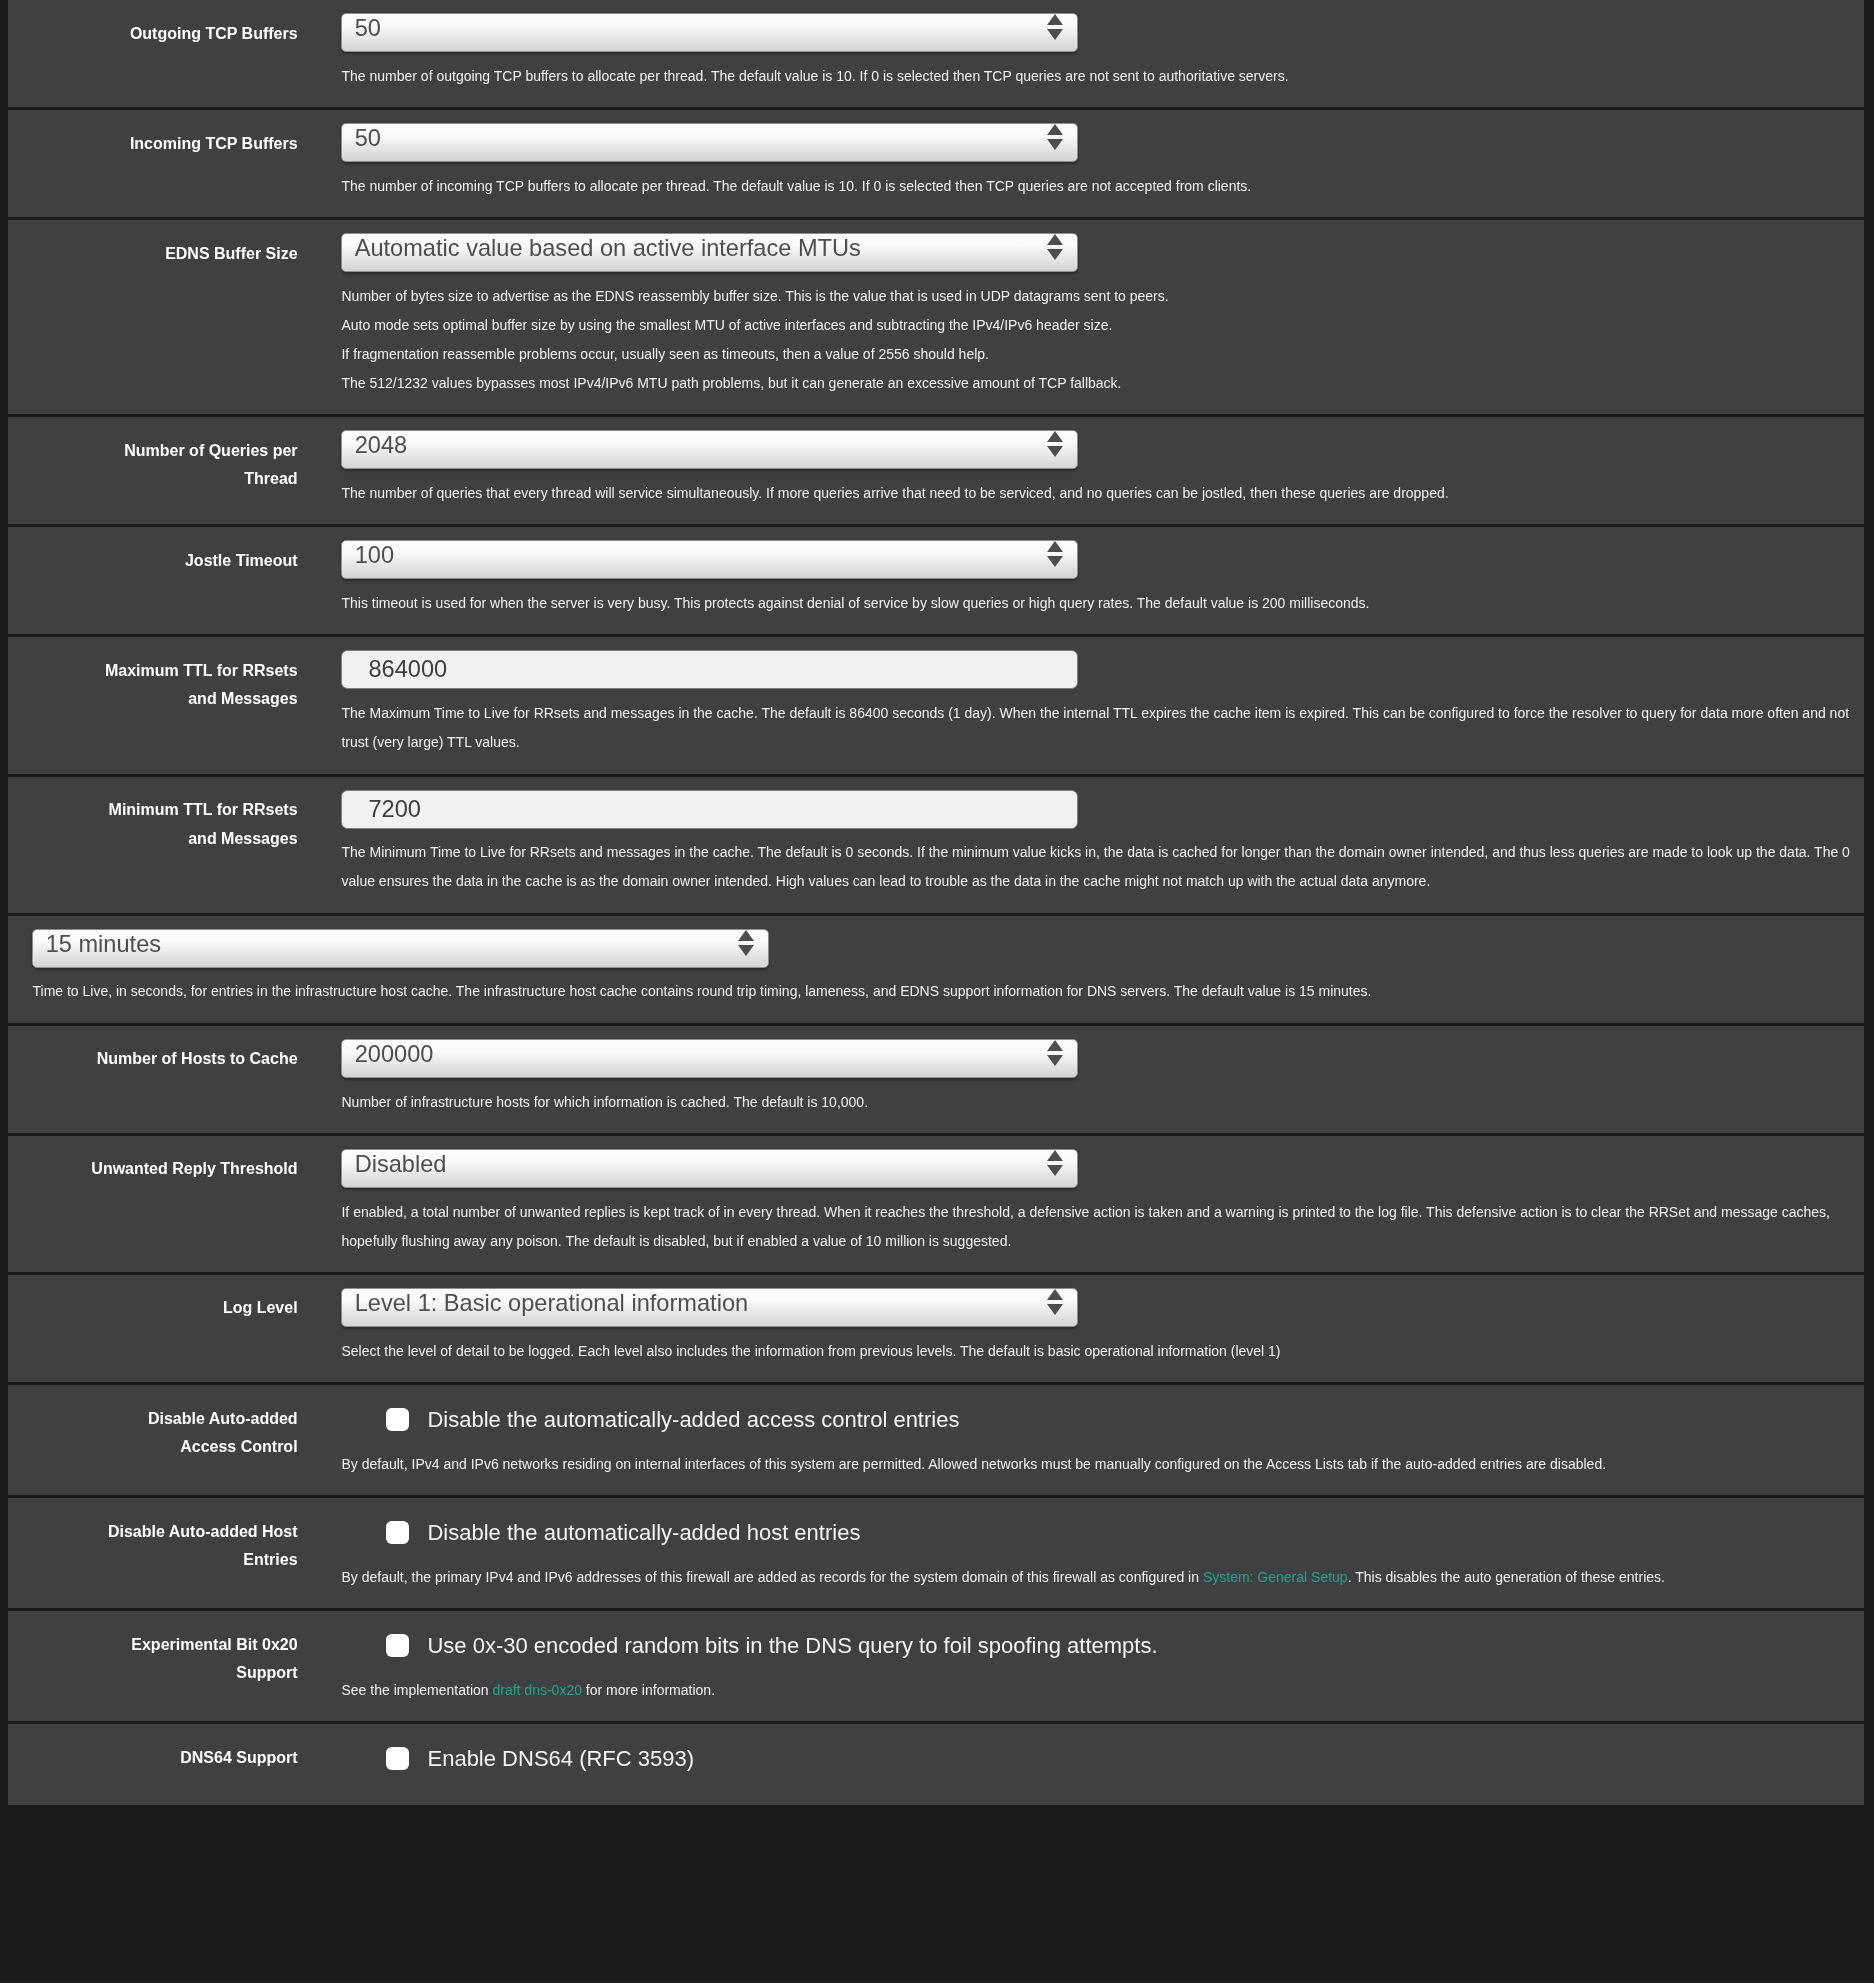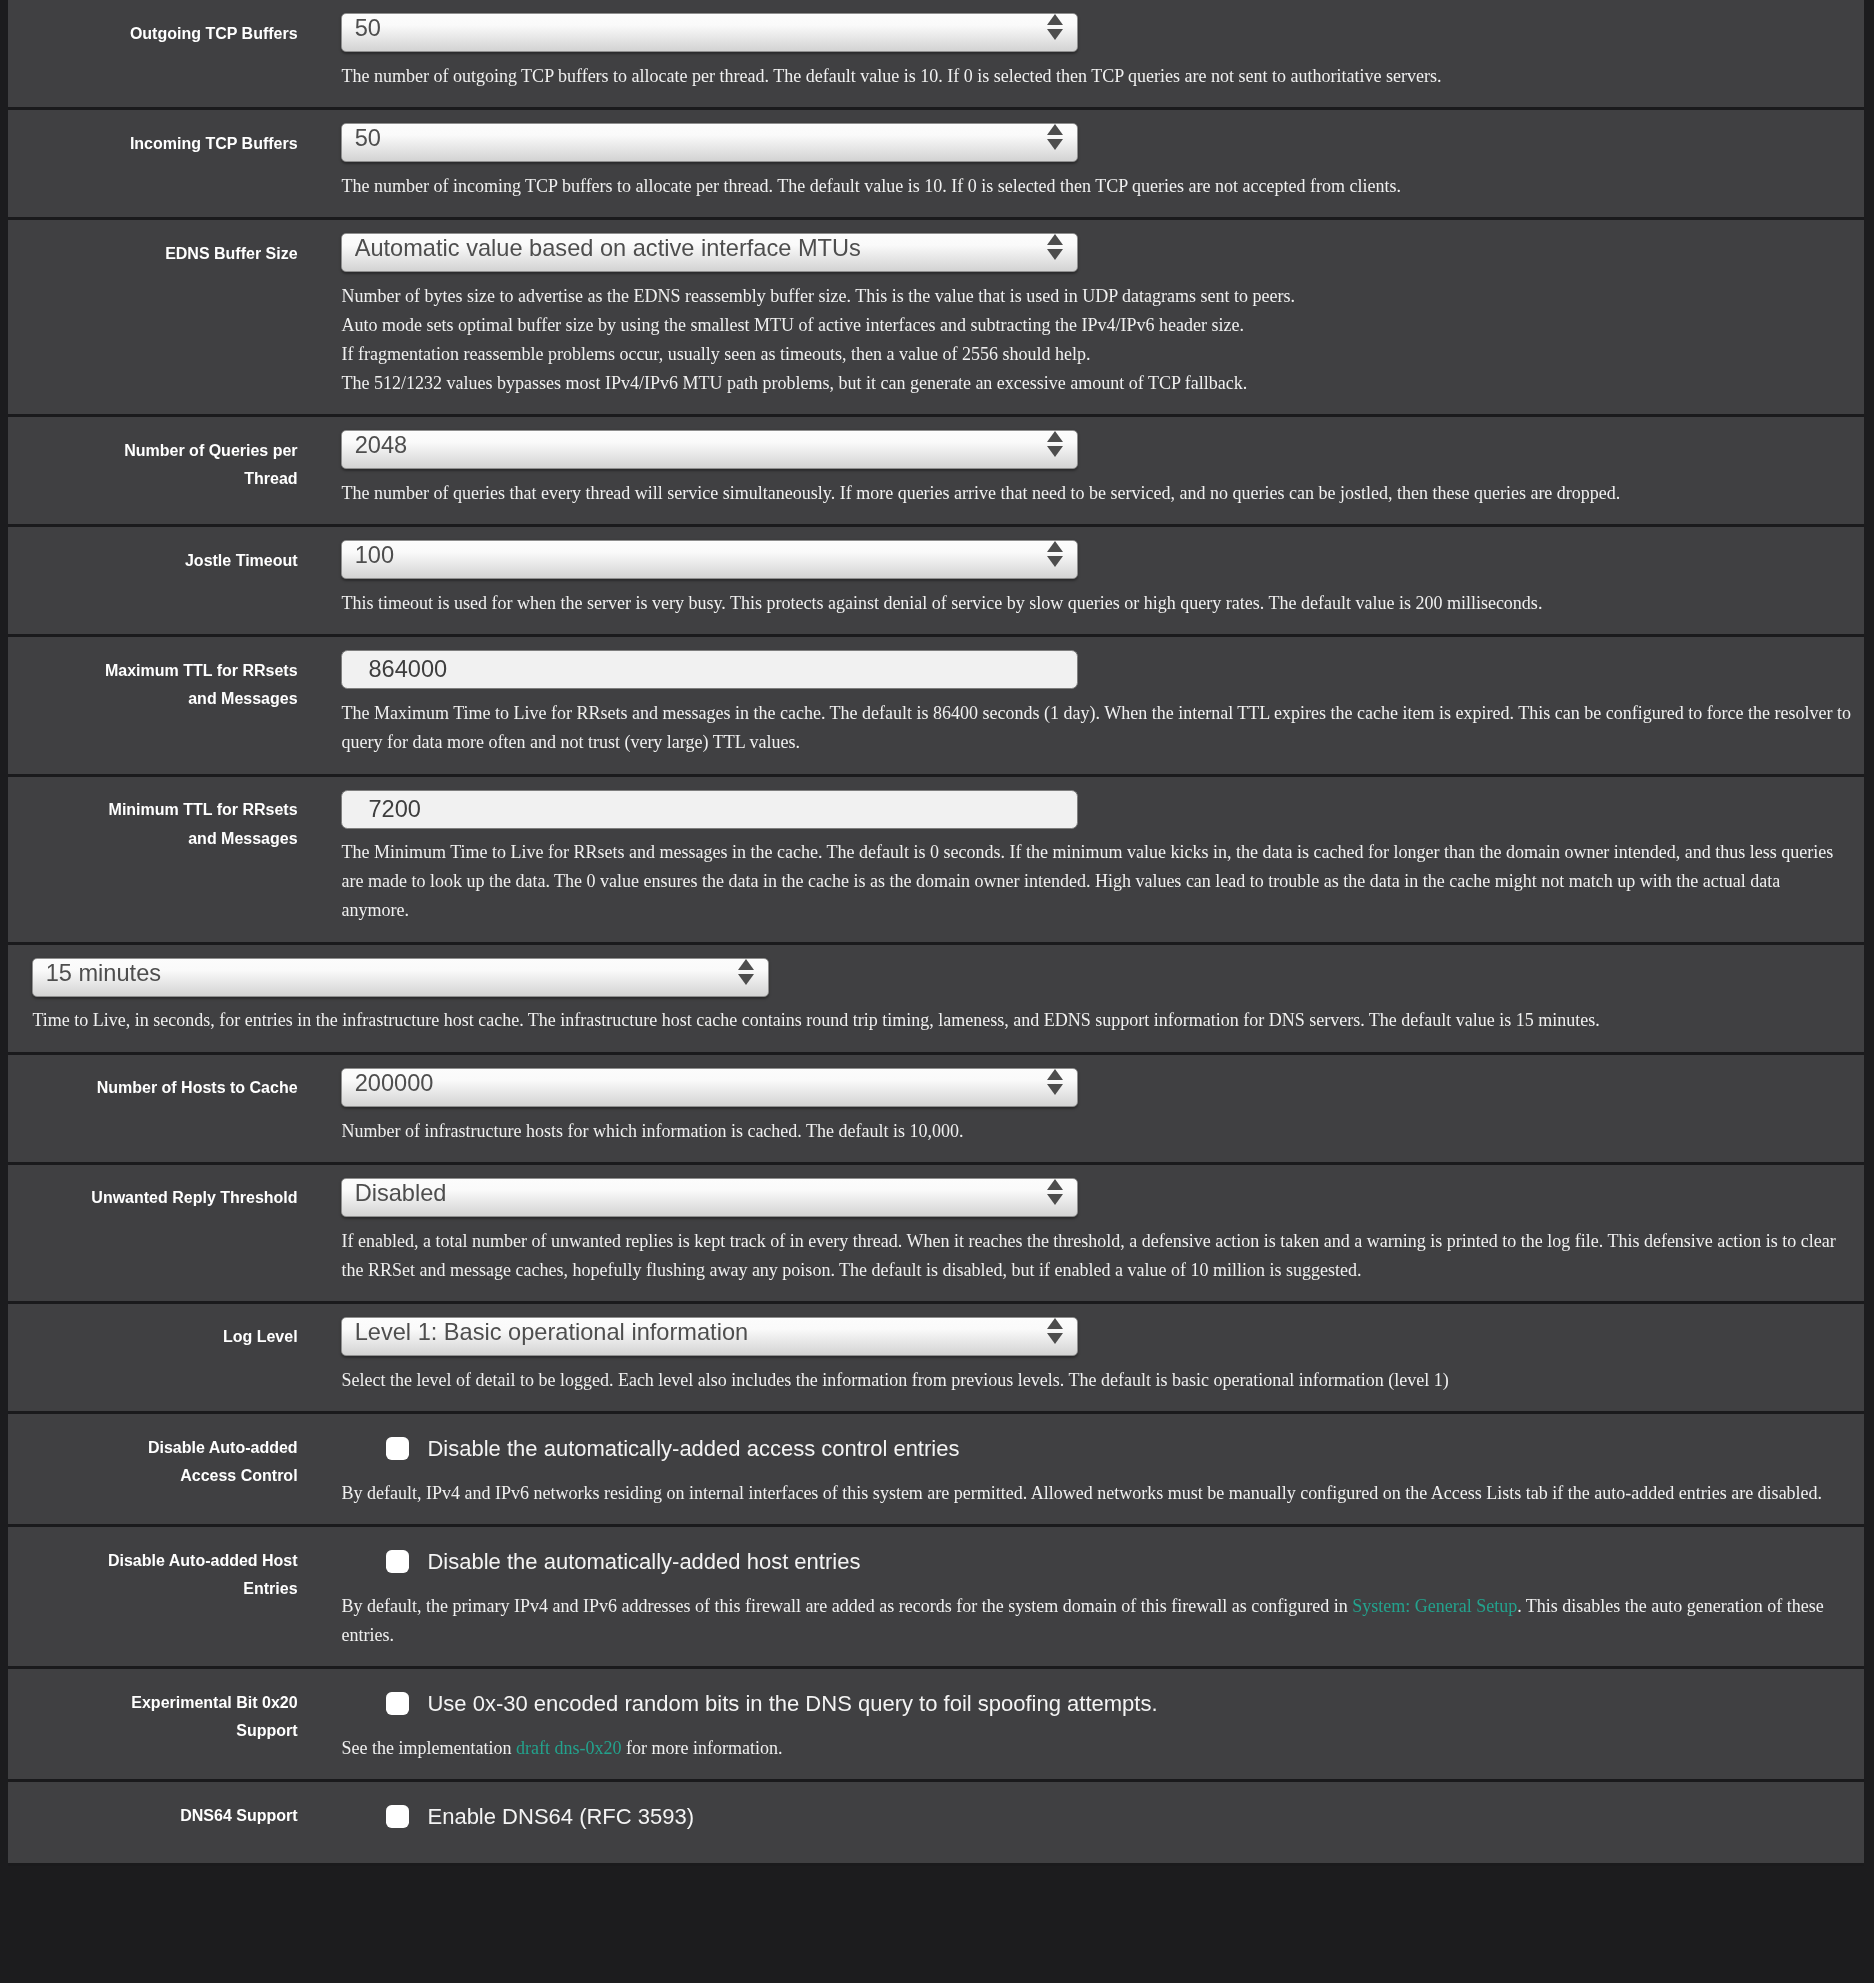--- a/index.html
+++ b/index.html
@@ -116,23 +116,22 @@
     background:#ffffff;
     border-radius:5.7px;
     margin-right:18px;
   }
   .cb-text{
     color:#f4f4f4;
     font-size:22px;
   }
   .help-line{
     color:var(--help-color);
-    font-size:18px;
+    font-size:14px;
     line-height:29px;
-    font-family:Liberation Serif, serif;
   }
   .help-link{
     color:var(--link-color);
     text-decoration:none;
     cursor:pointer;
   }
 </style>
 </head>
 <body>
 

